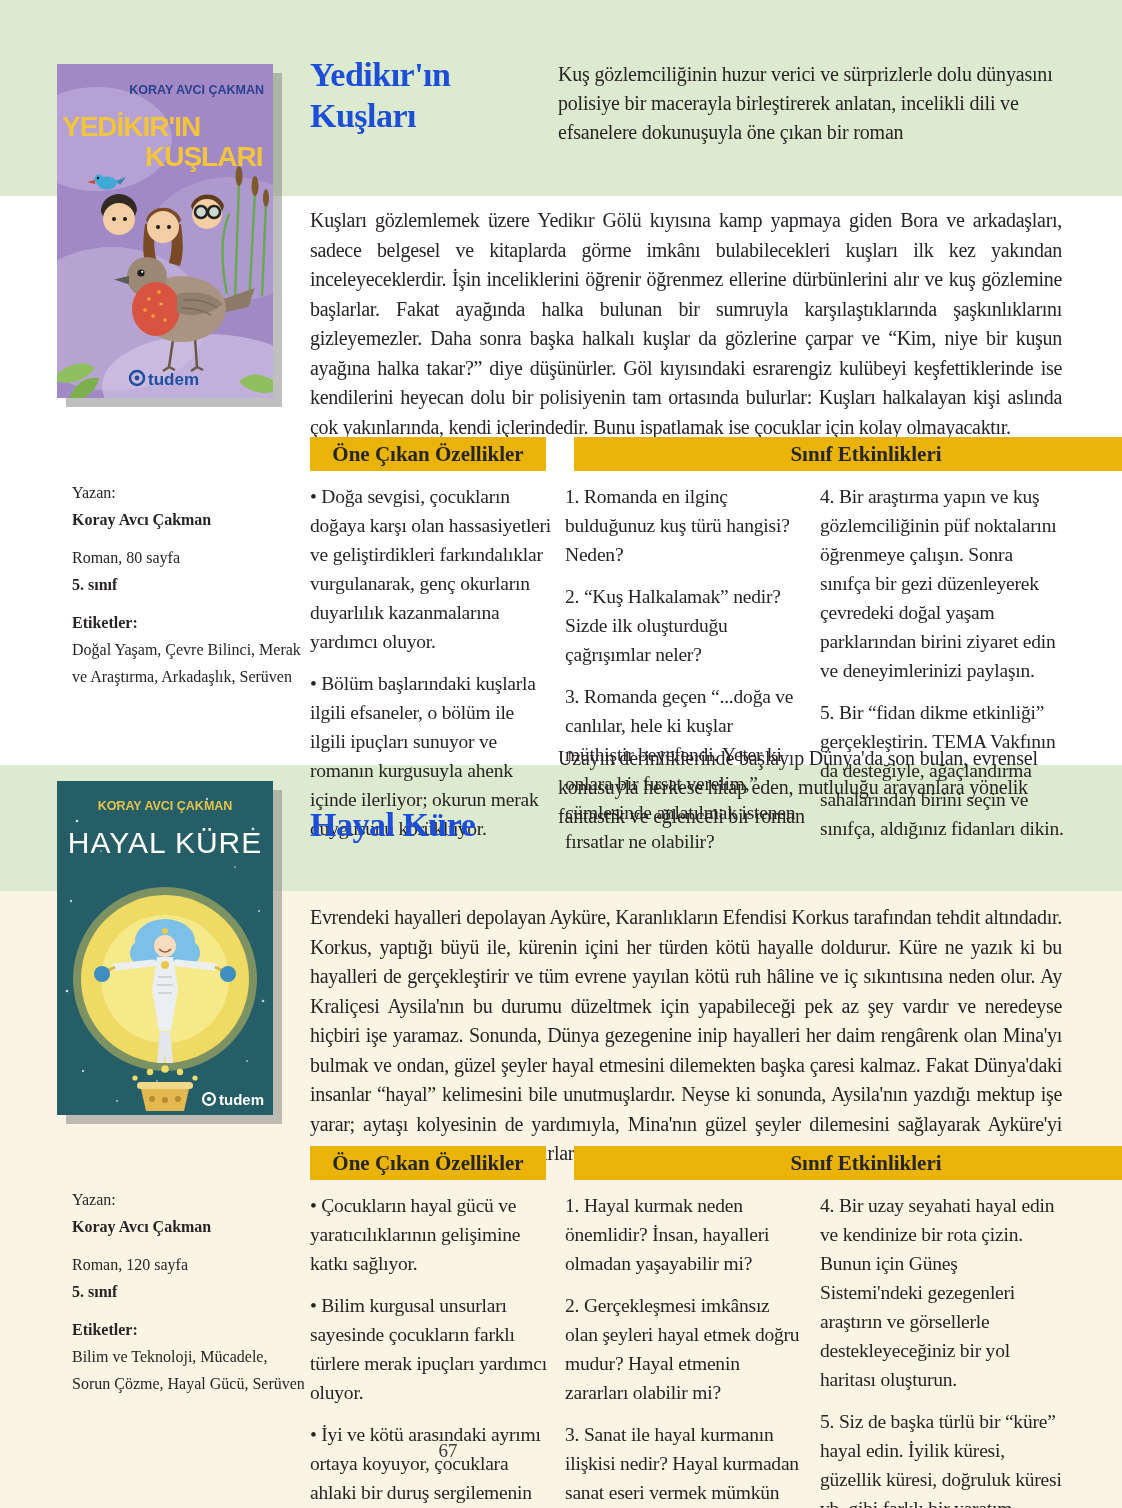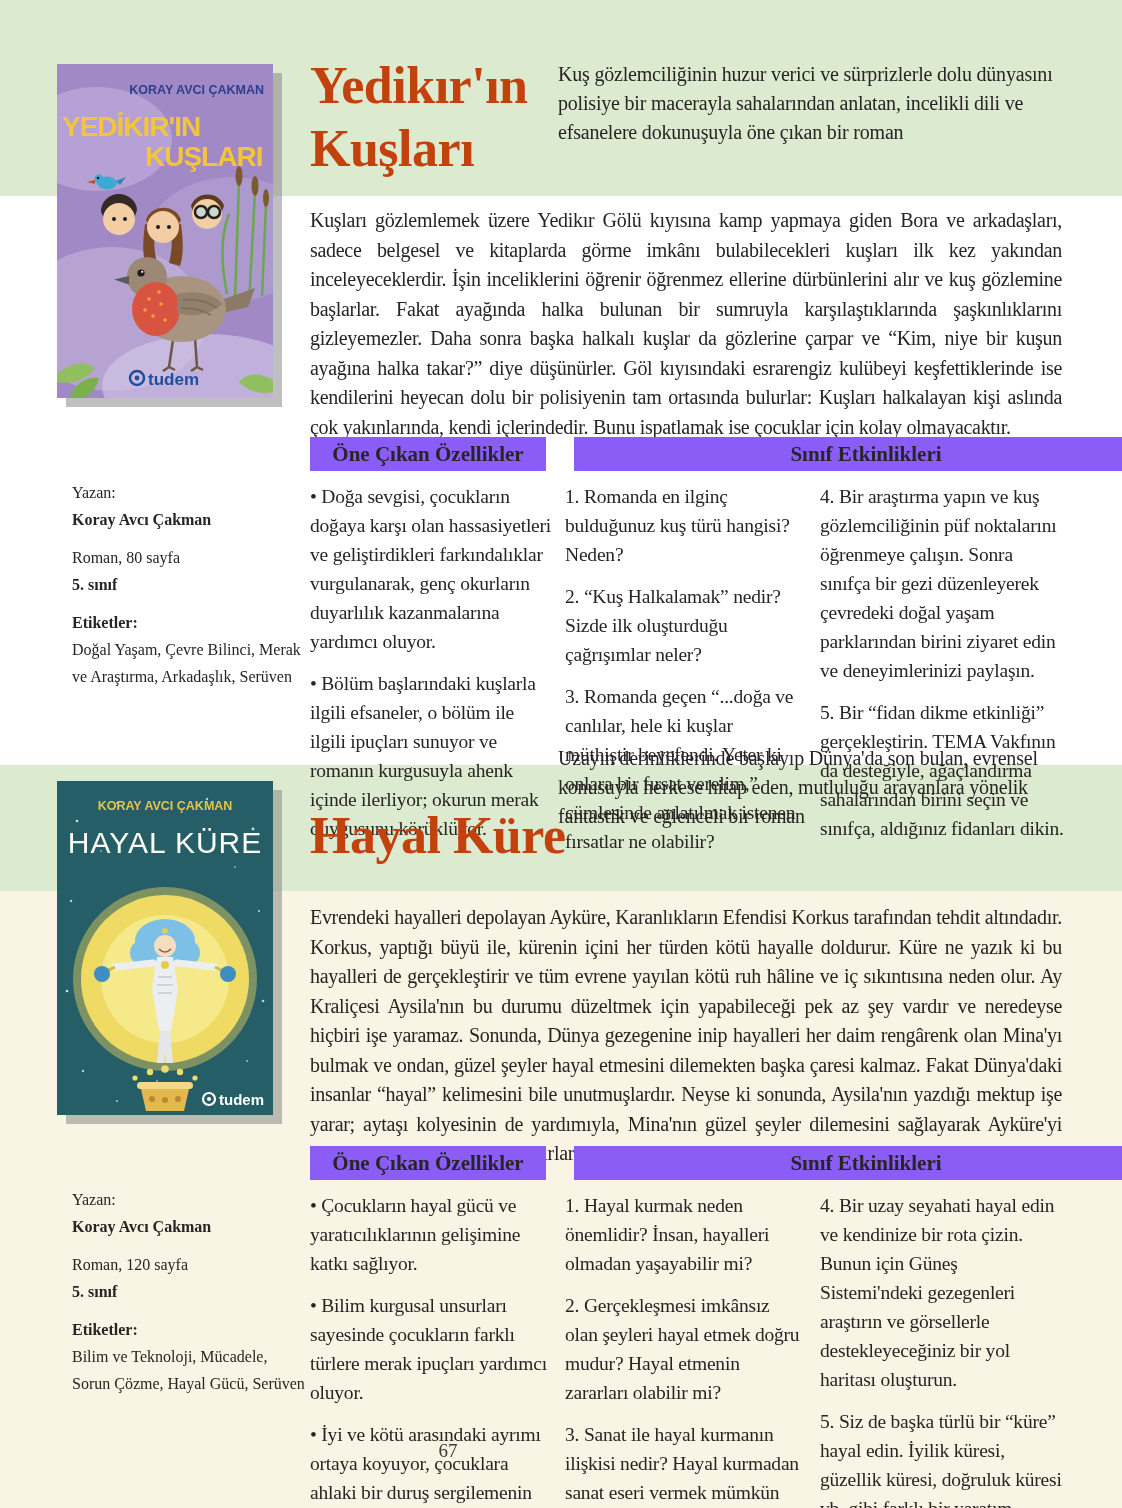--- a/index.html
+++ b/index.html
@@ -8,30 +8,30 @@
        font-family:"Liberation Serif",serif;color:#282423}
   .abs{position:absolute}
   .band{left:0;width:1122px;background:#dcead0}
   #band1{top:0;height:196px}
   #band2{top:765px;height:126px}
   #cream{top:891px;height:617px;left:0;width:1122px;background:#faf4e5}
   .cover{width:216px;height:334px;box-shadow:9px 9px 0 rgba(128,128,128,.5);background:#ef4444}
   #cover1{left:57px;top:64px}
   #cover2{left:57px;top:781px}
   .cover svg{display:block}
-  .book-title{color:#c2410c;font-weight:bold;font-size:52px;line-height:1.22;letter-spacing:-.5px}
+  .book-title{color:#1d4ed8;font-weight:bold;font-size:34px;line-height:1.22;letter-spacing:-.5px}
   #title1{left:310px;top:54px;width:260px}
   #title2{left:310px;top:804px;width:420px}
   .tagline{font-size:20px;line-height:29px;letter-spacing:-.2px}
   #tagline1{left:558px;top:60px;width:507px}
   #tagline2{left:558px;top:744px;width:480px}
   .summary{font-size:20px;line-height:29.5px;letter-spacing:-.3px;text-align:justify}
   #summary1{left:310px;top:206px;width:752px}
   #summary2{left:310px;top:903px;width:752px}
-  .sec-bar{height:34px;background:#8b5cf6;font-weight:bold;font-size:21px;
+  .sec-bar{height:34px;background:#eab308;font-weight:bold;font-size:21px;
            text-align:center;line-height:34px;color:#262626}
   #featbar1,#featbar2{left:310px;width:236px}
   #actbar1,#actbar2{left:574px;width:584px}
   #featbar1,#actbar1{top:437px}
   #featbar2,#actbar2{top:1146px}
   .col{font-size:19.5px;line-height:29px;letter-spacing:-.2px}
   .col p{margin-bottom:13px}
   #feats1{left:310px;top:482px;width:244px}
   #feats2{left:310px;top:1191px;width:244px}
   #act1a{left:565px;top:482px;width:240px}
@@ -143,21 +143,21 @@
       <text x="91" y="321" font-family="Liberation Sans, sans-serif" font-size="17" font-weight="bold" fill="#1d4f9e">tudem</text>
     </g>
   </svg>
 </div>
 
 <div class="abs book-title" id="title1">
   <div>Yedikır'ın</div>
   <div>Kuşları</div>
 </div>
 
-<div class="abs tagline" id="tagline1">Kuş gözlemciliğinin huzur verici ve sürprizlerle dolu dünyasını polisiye bir macerayla sahalarından anlatan, incelikli dili ve efsanelere dokunuşuyla öne çıkan bir roman</div>
+<div class="abs tagline" id="tagline1">Kuş gözlemciliğinin huzur verici ve sürprizlerle dolu dünyasını polisiye bir macerayla birleştirerek anlatan, incelikli dili ve efsanelere dokunuşuyla öne çıkan bir roman</div>
 
 <div class="abs summary" id="summary1">Kuşları gözlemlemek üzere Yedikır Gölü kıyısına kamp yapmaya giden Bora ve arkadaşları, sadece belgesel ve kitaplarda görme imkânı bulabilecekleri kuşları ilk kez yakından inceleyeceklerdir. İşin inceliklerini öğrenir öğrenmez ellerine dürbünlerini alır ve kuş gözlemine başlarlar. Fakat ayağında halka bulunan bir sumruyla karşılaştıklarında şaşkınlıklarını gizleyemezler. Daha sonra başka halkalı kuşlar da gözlerine çarpar ve “Kim, niye bir kuşun ayağına halka takar?” diye düşünürler. Göl kıyısındaki esrarengiz kulübeyi keşfettiklerinde ise kendilerini heyecan dolu bir polisiyenin tam ortasında bulurlar: Kuşları halkalayan kişi aslında çok yakınlarında, kendi içlerindedir. Bunu ispatlamak ise çocuklar için kolay olmayacaktır.</div>
 
 <div class="abs sec-bar" id="featbar1">Öne Çıkan Özellikler</div>
 <div class="abs sec-bar" id="actbar1">Sınıf Etkinlikleri</div>
 
 <div class="abs col" id="feats1">
   <p>• Doğa sevgisi, çocukların doğaya karşı olan hassasiyetleri ve geliştirdikleri farkındalıklar vurgulanarak, genç okurların duyarlılık kazanmalarına yardımcı oluyor.</p>
   <p>• Bölüm başlarındaki kuşlarla ilgili efsaneler, o bölüm ile ilgili ipuçları sunuyor ve romanın kurgusuyla ahenk içinde ilerliyor; okurun merak duygusunu körüklüyor.</p>
 </div>

